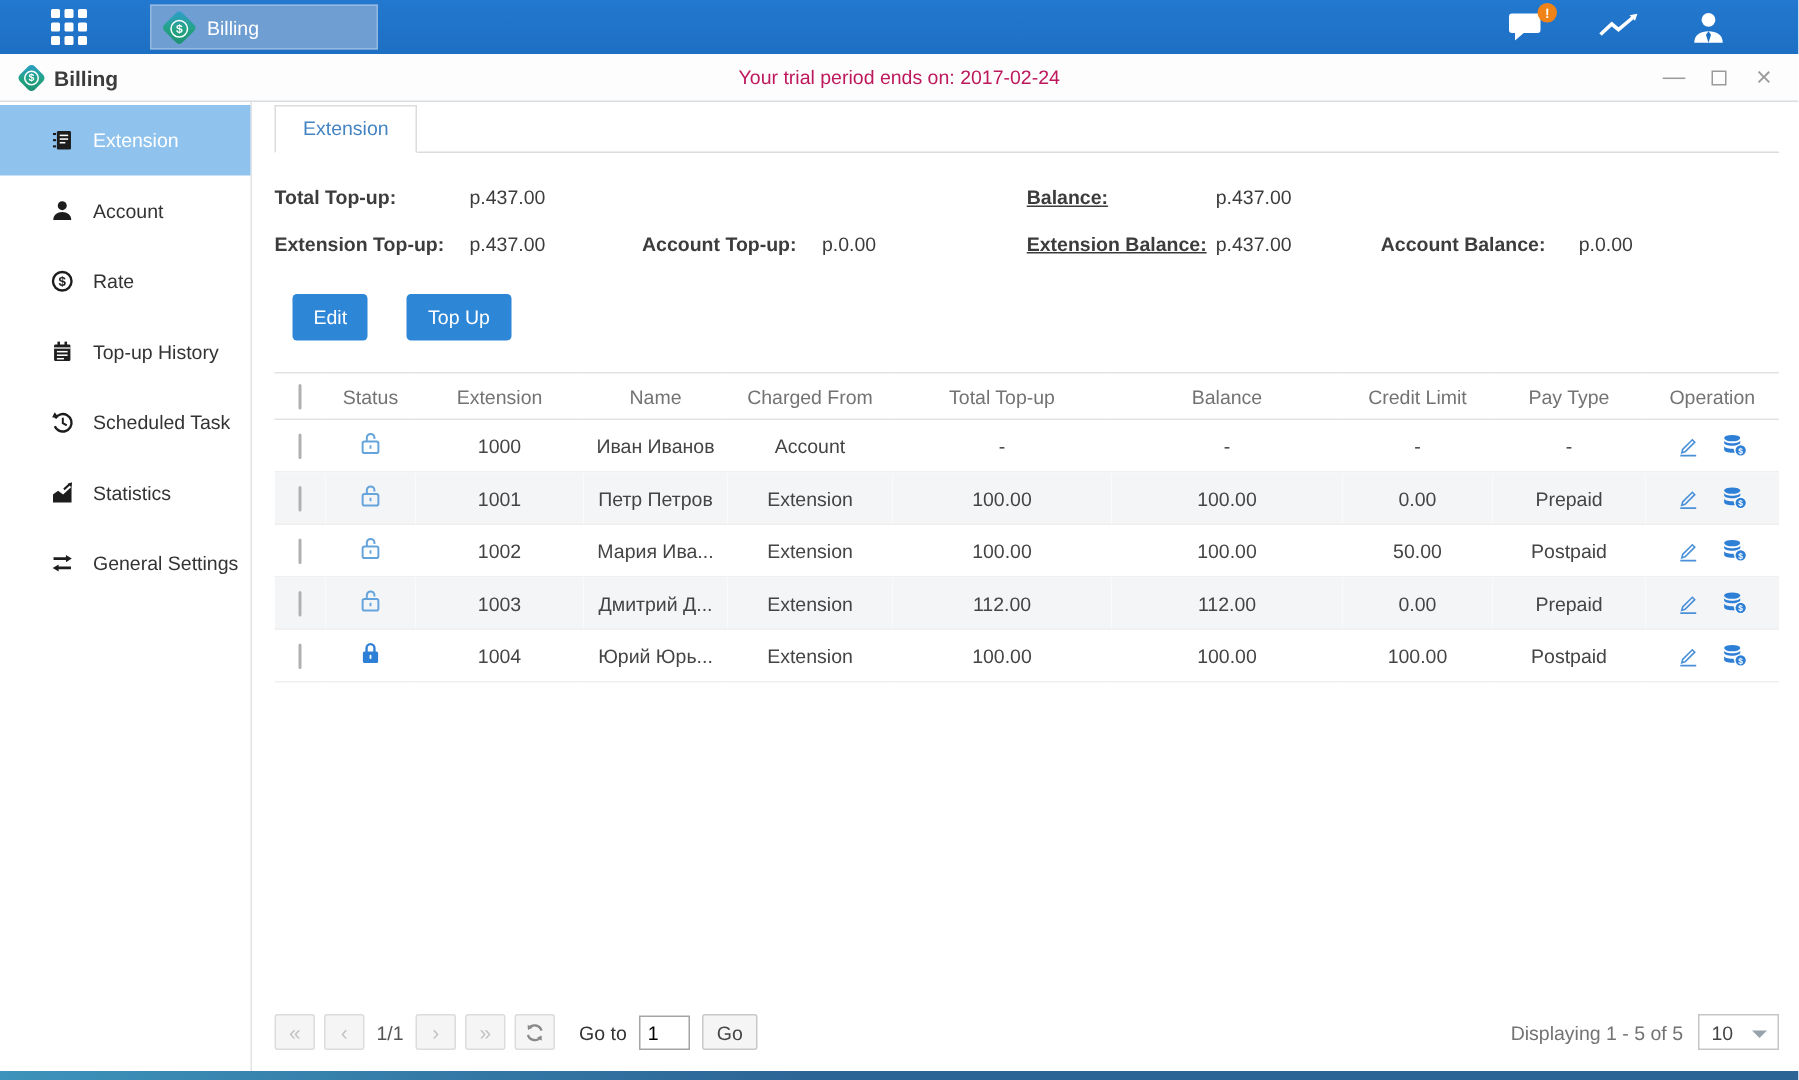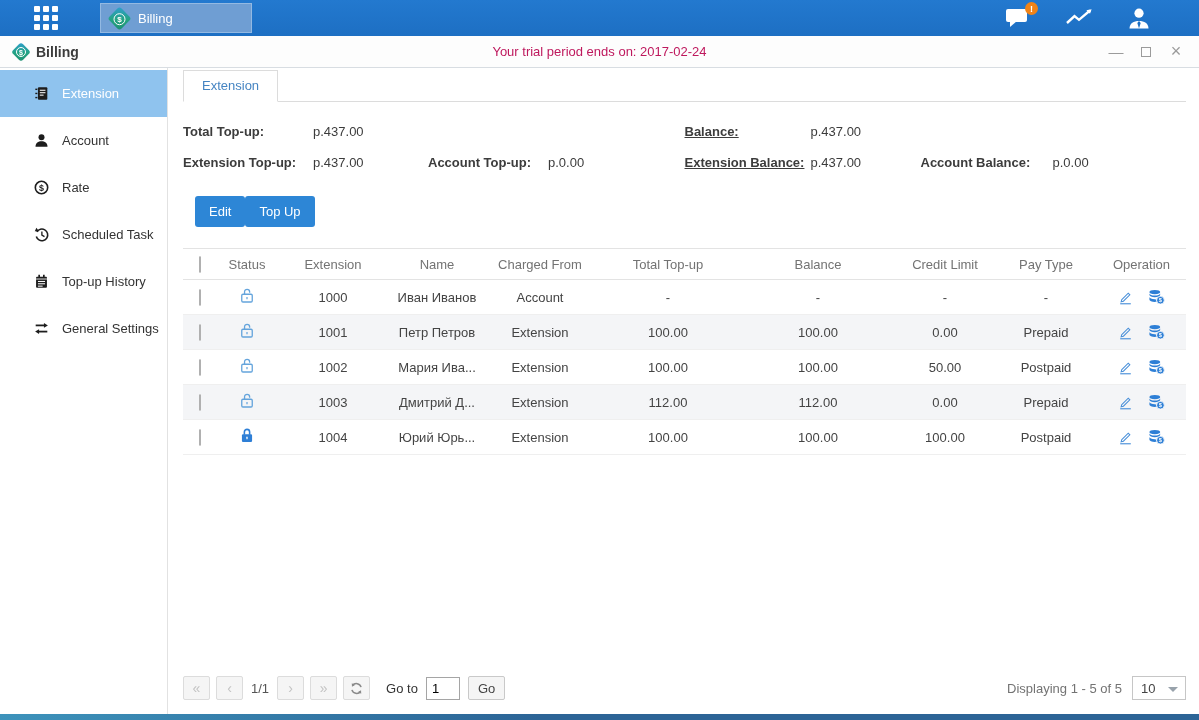--- a/index.html
+++ b/index.html
@@ -45,21 +45,21 @@
 
   
   .summary { display:flex; margin-top:19px; font-size:13px; color:#3c3c3c; }
   .sum-col { width:50%; }
   .sum-row { display:flex; align-items:center; height:20px; margin-bottom:11px; }
   .lbl { font-weight:bold; color:#3c3c3c; }
   .w130 { width:130px; } .w115 { width:115px; } .w120 { width:120px; }
   .w126 { width:126px;text-decoration:underline; } .w110 { width:110px; } .w132 { width:132px; }
 
   
-  .actions { margin-top:13px; display:flex; gap:0;padding-left:12px; }
+  .actions { margin-top:13px; display:flex; gap:26px;padding-left:12px; }
   .btn-primary { background:#2d86d6; color:#fff; border:none; border-radius:3px; font-size:13px; padding:8px 14px; cursor:pointer; font-family:"Liberation Sans", sans-serif; }
 
   
   table { border-collapse:collapse; width:100%; margin-top:21px; table-layout:fixed; }
   thead th { font-weight:normal; color:#737373; font-size:13px; height:31px; border-top:1px solid #e3e3e3; border-bottom:1px solid #e3e3e3; text-align:center; }
   tbody td { height:35px; font-size:13px; color:#444; text-align:center; border-bottom:1px solid #efefef; overflow:hidden; white-space:nowrap; }
   tbody tr:nth-child(even) { background:#f4f5f7; }
   .checkbox { width:15px; height:15px; border:1px solid #b0b0b0; border-radius:3px; background:#fff; margin:0 auto; cursor:pointer; }
   .op-cell { display:flex; align-items:center; justify-content:center; gap:15px; }
   .op-icon { cursor:pointer; display:flex; }
@@ -174,40 +174,50 @@
           <svg width="15" height="15" viewBox="0 0 16 16">
               <circle cx="8" cy="8" r="6.6" fill="none" stroke="#1d1d1d" stroke-width="1.7"></circle>
               <text x="8" y="11.3" text-anchor="middle" font-size="9.5" font-weight="bold" fill="#1d1d1d" font-family="Liberation Sans, sans-serif">$</text>
             </svg>
         </span>
         <span>Rate</span>
       </div>
       <div class="side-item">
         <span class="s-icon">
           <svg width="15" height="15" viewBox="0 0 16 16">
-              <circle cx="8.4" cy="8.4" r="6.2" fill="none" stroke="#1d1d1d" stroke-width="1.7" stroke-dasharray="33 6" transform="rotate(-150 8.4 8.4)"></circle>
-              <path d="M0.8 4.6 L5.3 4.4 L2.6 0.9 Z" fill="#1d1d1d"></path>
-              <path d="M8.4 4.8 V8.6 L11.2 10.2" fill="none" stroke="#1d1d1d" stroke-width="1.4"></path>
-            </svg>
-        </span>
-        <span>Scheduled Task</span>
-      </div>
-      <div class="side-item">
-        <span class="s-icon">
-          <svg width="15" height="15" viewBox="0 0 16 16">
               <rect x="2.2" y="2.8" width="11.6" height="11.8" rx="1" fill="#1d1d1d"></rect>
               <rect x="4.6" y="0.8" width="1.8" height="3.2" fill="#1d1d1d"></rect>
               <rect x="9.6" y="0.8" width="1.8" height="3.2" fill="#1d1d1d"></rect>
               <rect x="2.2" y="4.9" width="11.6" height="0.9" fill="#fff"></rect>
               <rect x="4.2" y="7.4" width="7.6" height="1.1" fill="#fff"></rect>
               <rect x="4.2" y="9.9" width="7.6" height="1.1" fill="#fff"></rect>
               <rect x="4.2" y="12.4" width="5" height="1.1" fill="#fff"></rect>
             </svg>
         </span>
         <span>Top-up History</span>
+      </div>
+      <div class="side-item">
+        <span class="s-icon">
+          <svg width="15" height="15" viewBox="0 0 16 16">
+              <circle cx="8.4" cy="8.4" r="6.2" fill="none" stroke="#1d1d1d" stroke-width="1.7" stroke-dasharray="33 6" transform="rotate(-150 8.4 8.4)"></circle>
+              <path d="M0.8 4.6 L5.3 4.4 L2.6 0.9 Z" fill="#1d1d1d"></path>
+              <path d="M8.4 4.8 V8.6 L11.2 10.2" fill="none" stroke="#1d1d1d" stroke-width="1.4"></path>
+            </svg>
+        </span>
+        <span>Scheduled Task</span>
+      </div>
+      <div class="side-item">
+        <span class="s-icon">
+          <svg width="15" height="15" viewBox="0 0 16 16">
+              <path d="M1.4 15 V9.2 L5 6.6 L8.6 9.2 L14.6 3.8 V15 Z" fill="#1d1d1d"></path>
+              <path d="M9.2 5.6 L13.6 1.6" stroke="#1d1d1d" stroke-width="1.5" fill="none"></path>
+              <path d="M15 0.6 L14.6 4.2 L11.8 1.6 Z" fill="#1d1d1d"></path>
+            </svg>
+        </span>
+        <span>Statistics</span>
       </div>
       <div class="side-item">
         <span class="s-icon">
           <svg width="15" height="15" viewBox="0 0 16 16">
               <path d="M1.8 4.7 H11" stroke="#1d1d1d" stroke-width="1.9"></path>
               <path d="M14.8 4.7 L10.6 2.2 V7.2 Z" fill="#1d1d1d"></path>
               <path d="M5 11.3 H14.2" stroke="#1d1d1d" stroke-width="1.9"></path>
               <path d="M1.2 11.3 L5.4 8.8 V13.8 Z" fill="#1d1d1d"></path>
             </svg>
         </span>

